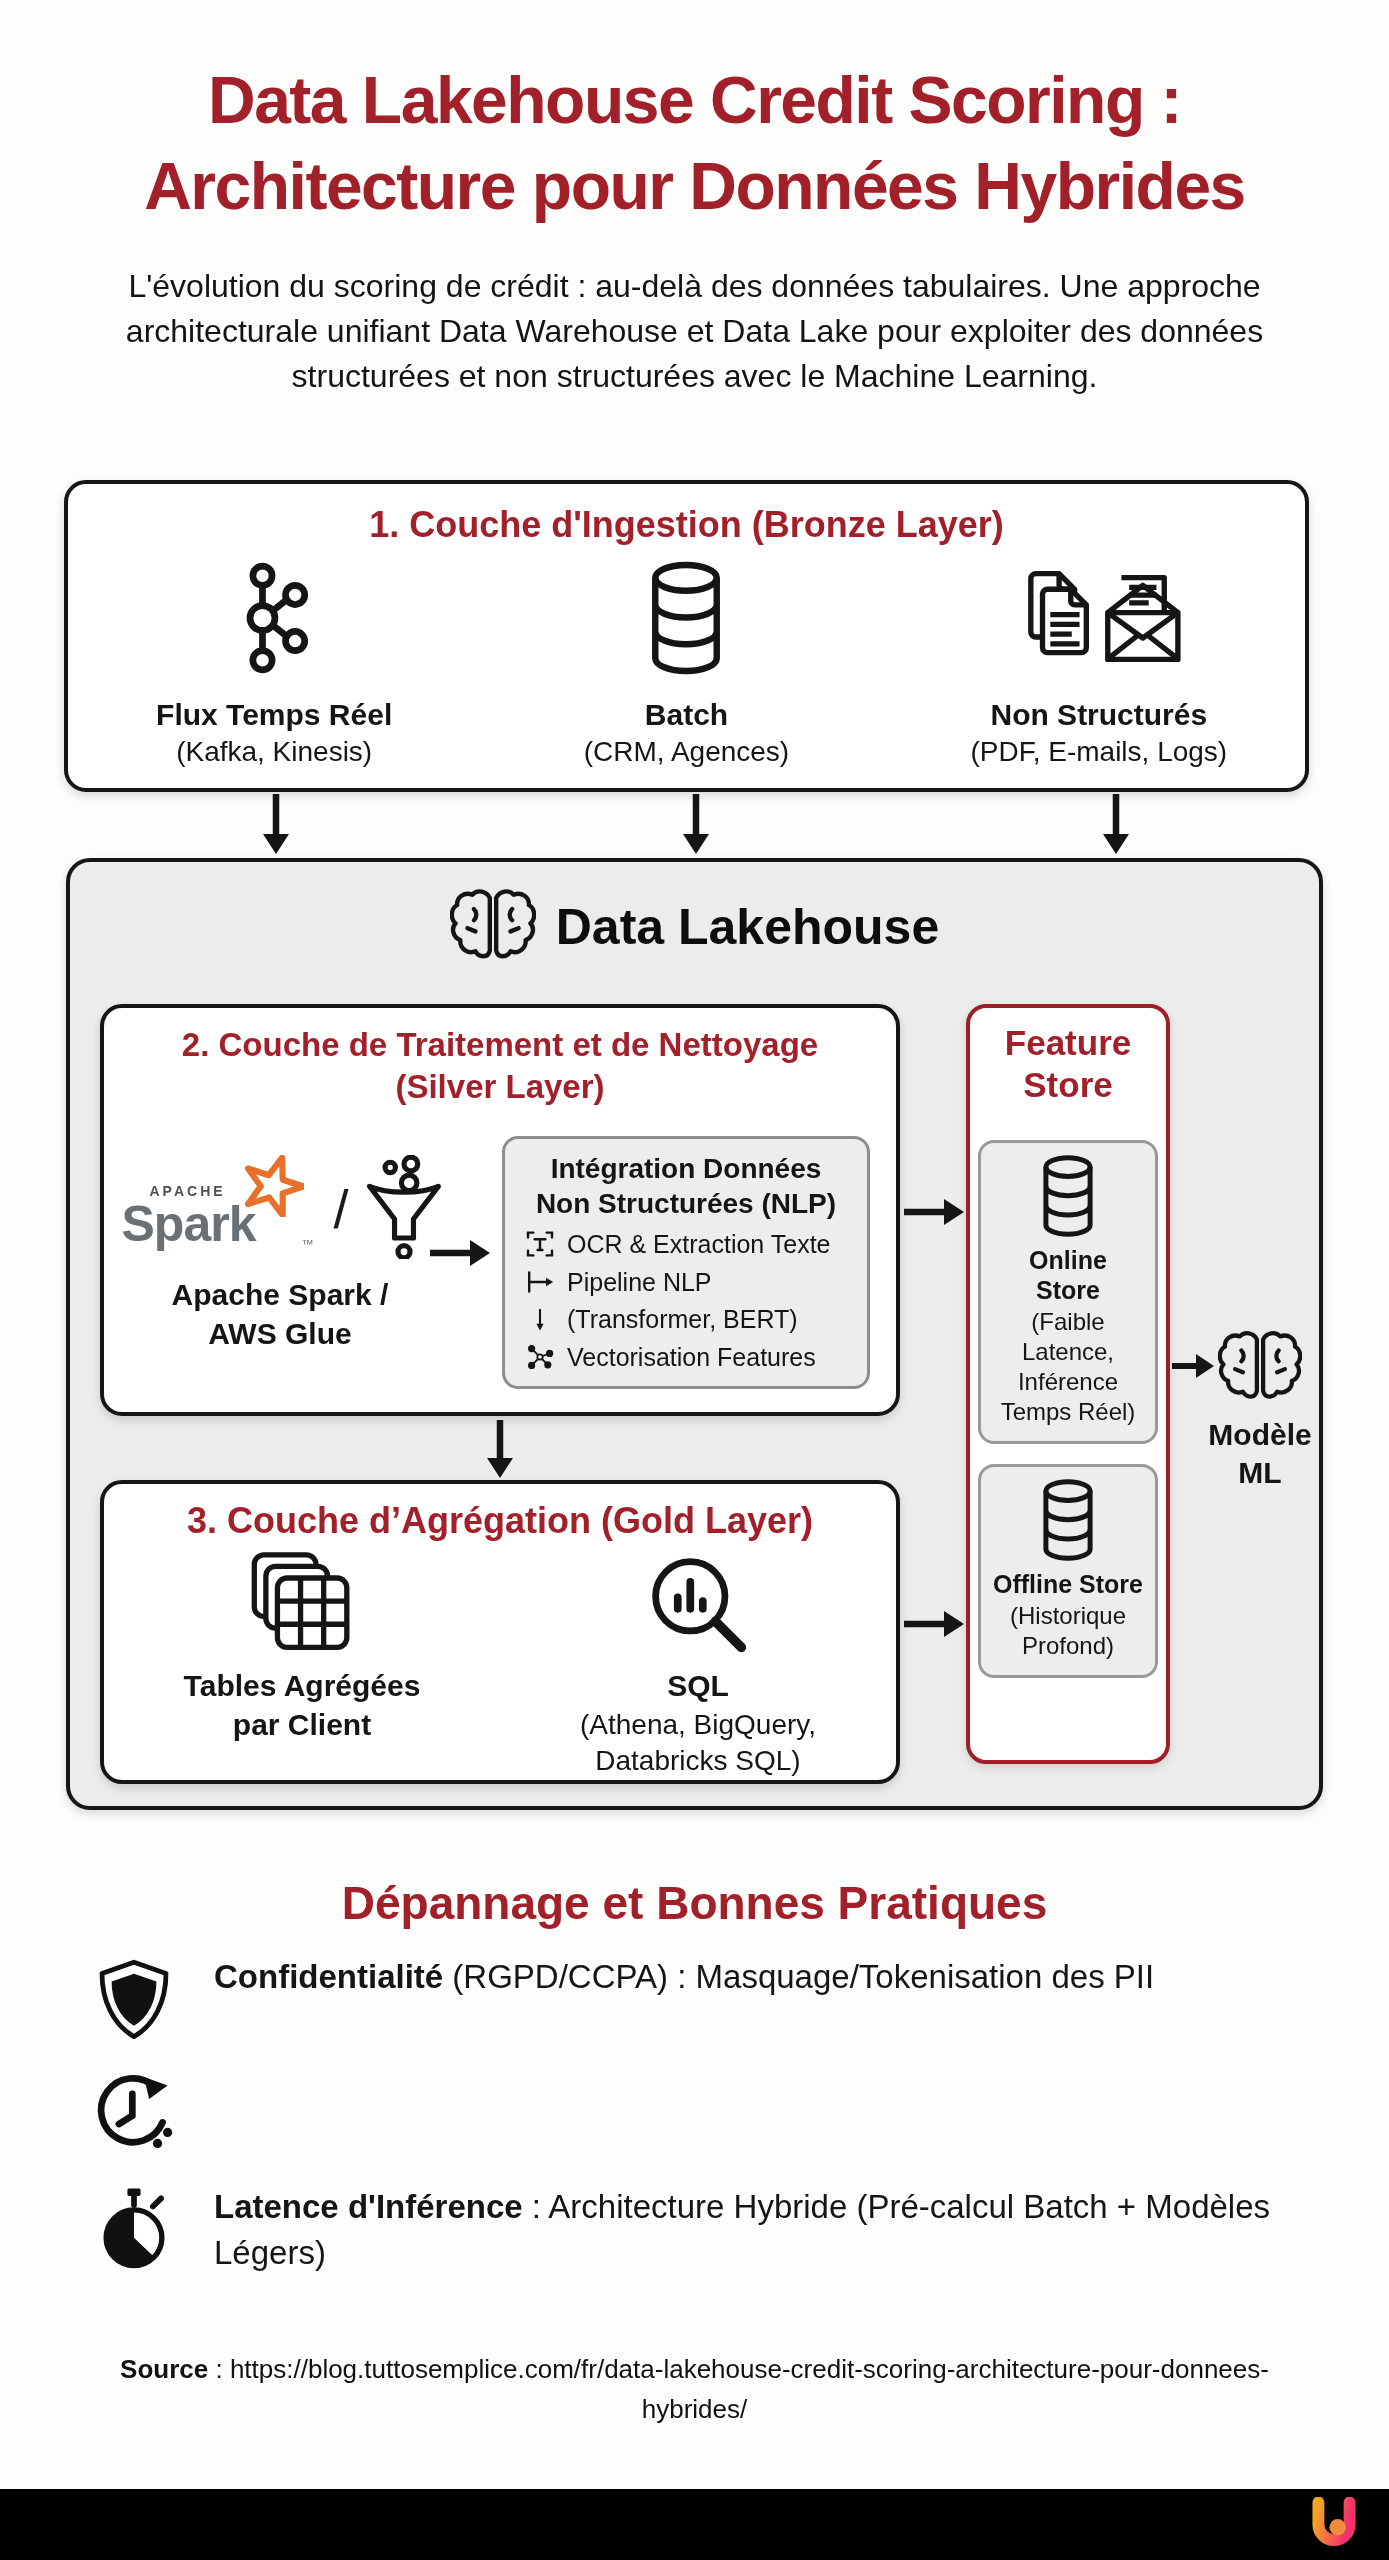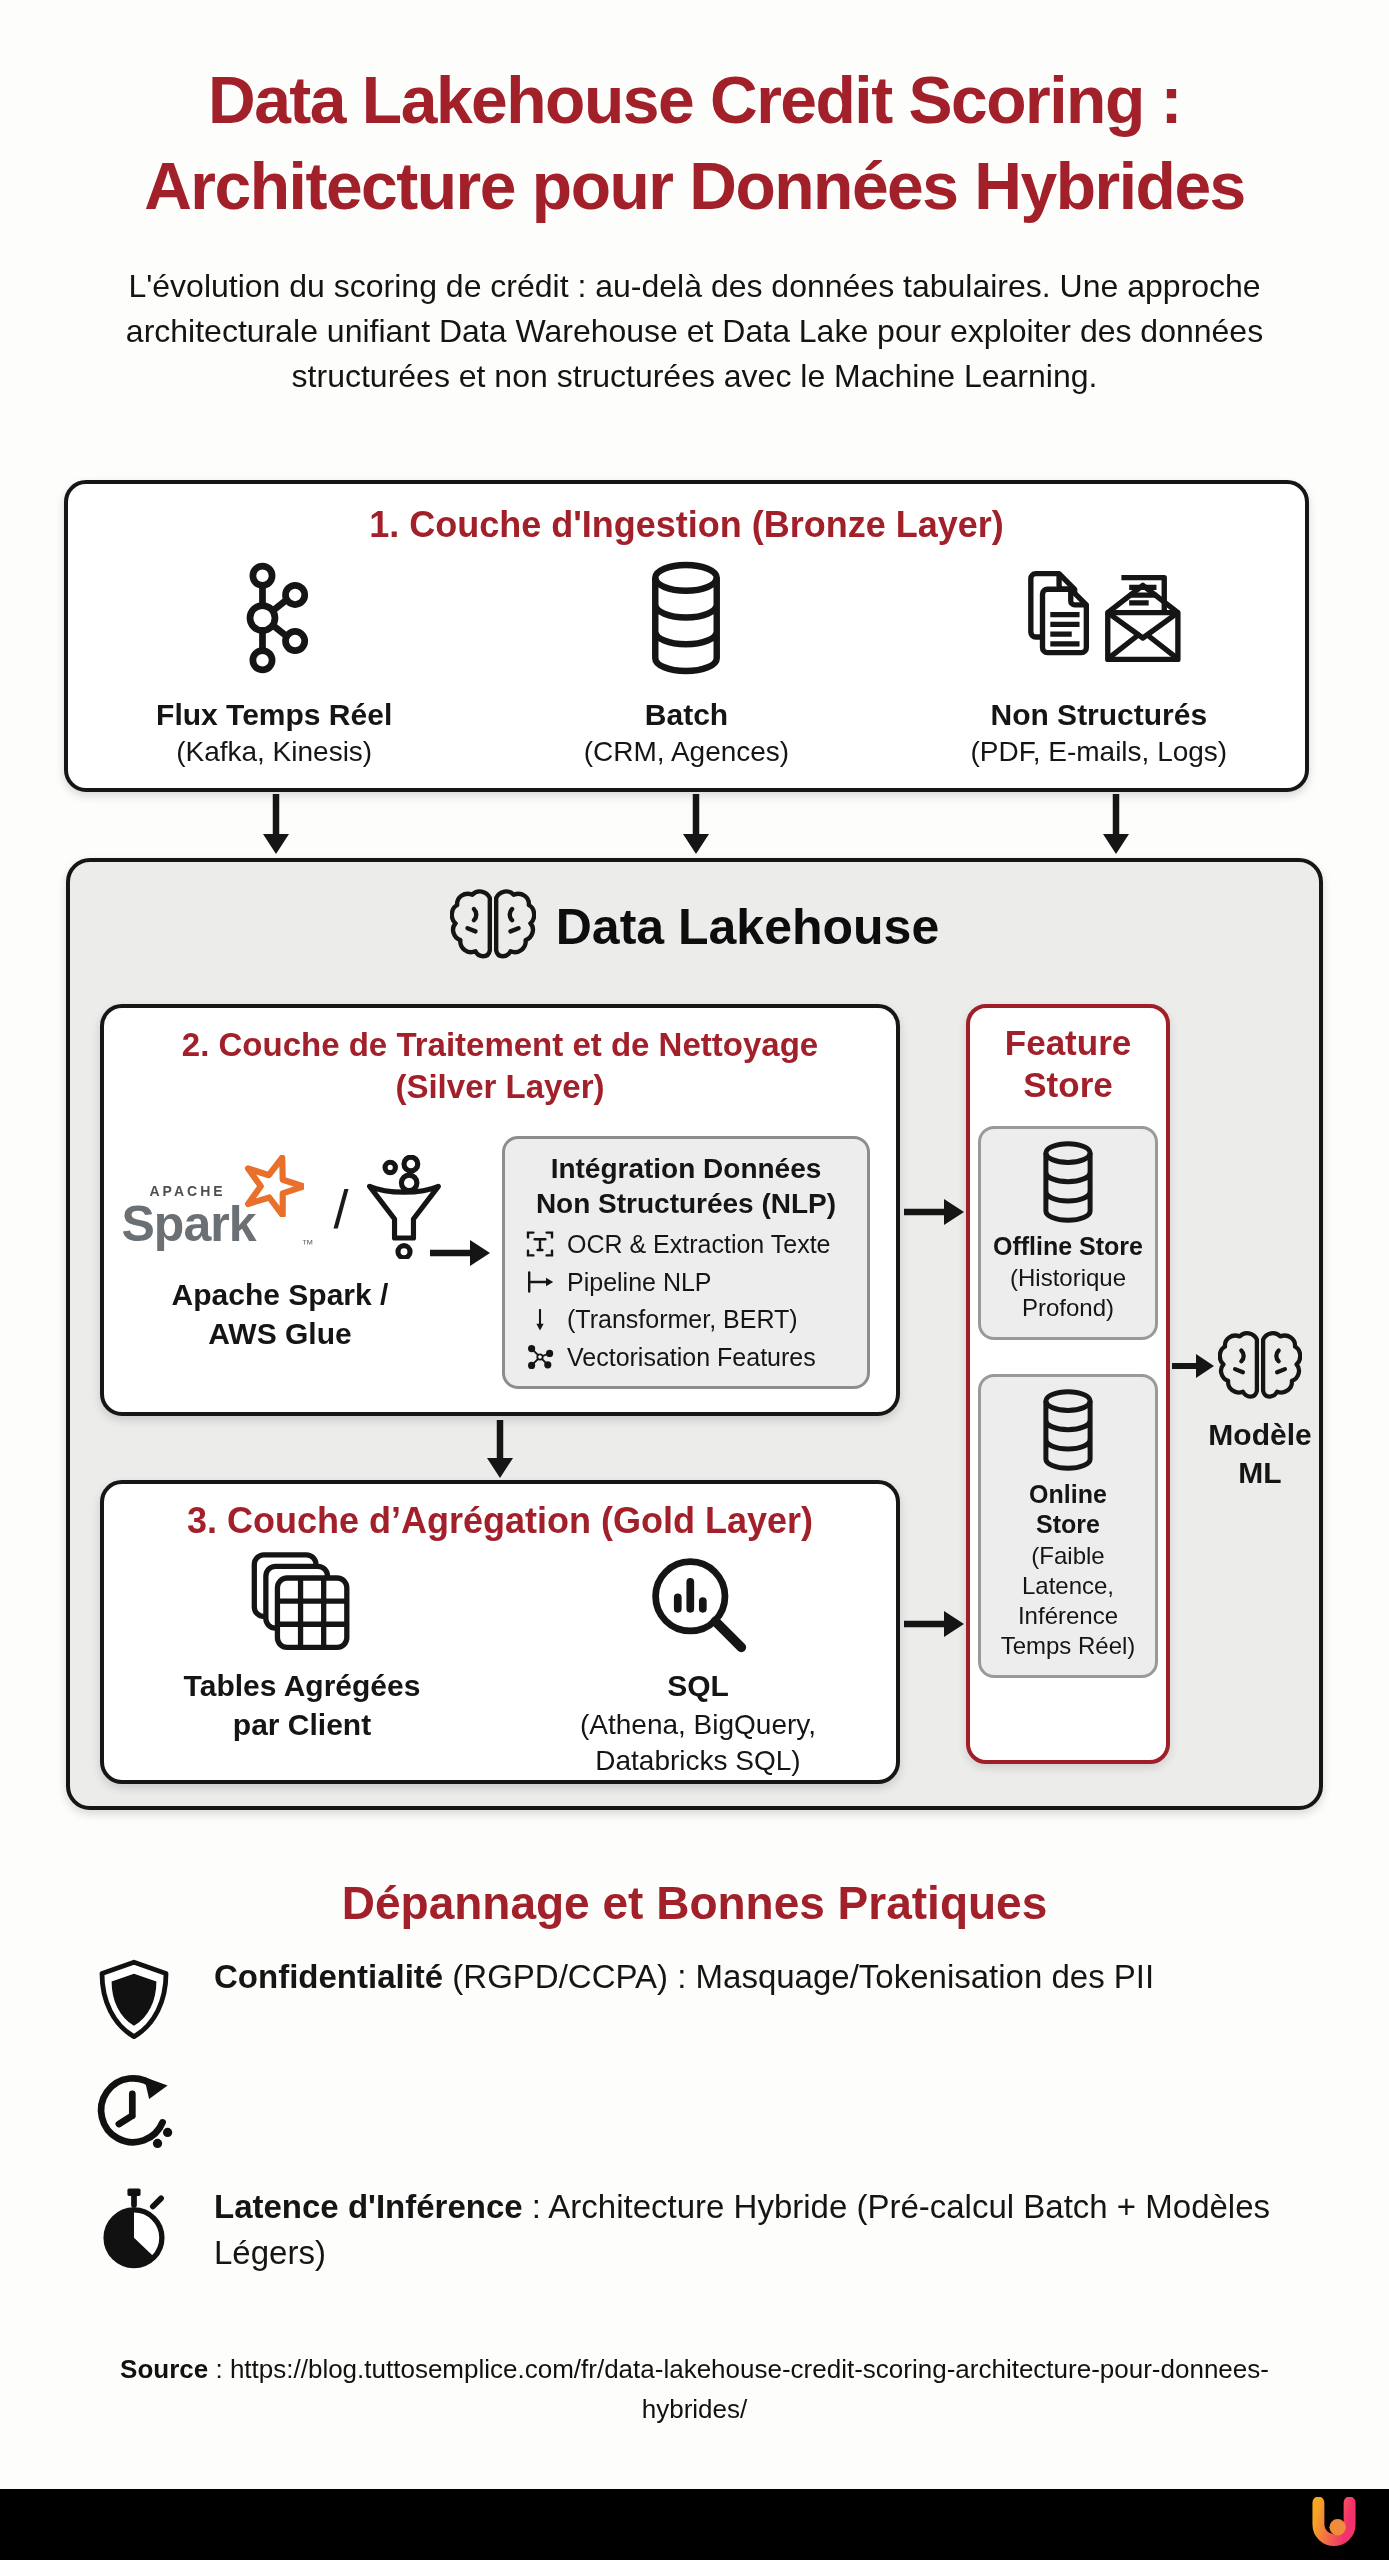--- a/index.html
+++ b/index.html
@@ -309,40 +309,40 @@
           </div>
           <div class="lbl">SQL</div>
           <div class="sub">(Athena, BigQuery, Databricks SQL)</div>
         </div>
       </div>
     </div>
 
     <div class="fs">
       <div class="fs-title red-title">Feature Store</div>
 
+      <div class="store online">
+        <div class="store-icon">
+          <svg width="72" height="82" viewBox="0 0 100 115" fill="none" stroke="#151515" stroke-width="7">
+            <ellipse cx="50" cy="17" rx="31" ry="13"></ellipse>
+            <path d="M19,17 V98 M81,17 V98 M19,98 a31,13 0 0 0 62,0 M19,44 a31,13 0 0 0 62,0 M19,71 a31,13 0 0 0 62,0"></path>
+          </svg>
+        </div>
+        <div class="store-lbl narrow">Online Store</div>
+        <div class="store-sub">(Faible Latence, Inférence Temps Réel)</div>
+      </div>
+
       <div class="store">
         <div class="store-icon">
           <svg width="72" height="82" viewBox="0 0 100 115" fill="none" stroke="#151515" stroke-width="7">
             <ellipse cx="50" cy="17" rx="31" ry="13"></ellipse>
             <path d="M19,17 V98 M81,17 V98 M19,98 a31,13 0 0 0 62,0 M19,44 a31,13 0 0 0 62,0 M19,71 a31,13 0 0 0 62,0"></path>
           </svg>
         </div>
         <div class="store-lbl nowrap">Offline Store</div>
         <div class="store-sub">(Historique Profond)</div>
-      </div>
-
-      <div class="store online">
-        <div class="store-icon">
-          <svg width="72" height="82" viewBox="0 0 100 115" fill="none" stroke="#151515" stroke-width="7">
-            <ellipse cx="50" cy="17" rx="31" ry="13"></ellipse>
-            <path d="M19,17 V98 M81,17 V98 M19,98 a31,13 0 0 0 62,0 M19,44 a31,13 0 0 0 62,0 M19,71 a31,13 0 0 0 62,0"></path>
-          </svg>
-        </div>
-        <div class="store-lbl narrow">Online Store</div>
-        <div class="store-sub">(Faible Latence, Inférence Temps Réel)</div>
       </div>
     </div>
 
     <div class="ml">
       <span>
         <svg width="84" height="76" viewBox="0 0 108 96" fill="none" stroke="#151515" stroke-width="5.5" stroke-linejoin="round" stroke-linecap="round">
           <path d="M50,14 C46,5 34,3 28,10 C18,6 8,13 9,23 C1,27 0,40 7,46 C1,52 4,64 13,67 C12,77 22,85 32,81 C36,89 48,90 50,80 L50,14 Z"></path>
           <path d="M30,28 C34,32 34,38 30,42 M22,52 L32,56"></path>
           <g transform="translate(108,0) scale(-1,1)">
             <path d="M50,14 C46,5 34,3 28,10 C18,6 8,13 9,23 C1,27 0,40 7,46 C1,52 4,64 13,67 C12,77 22,85 32,81 C36,89 48,90 50,80 L50,14 Z"></path>

